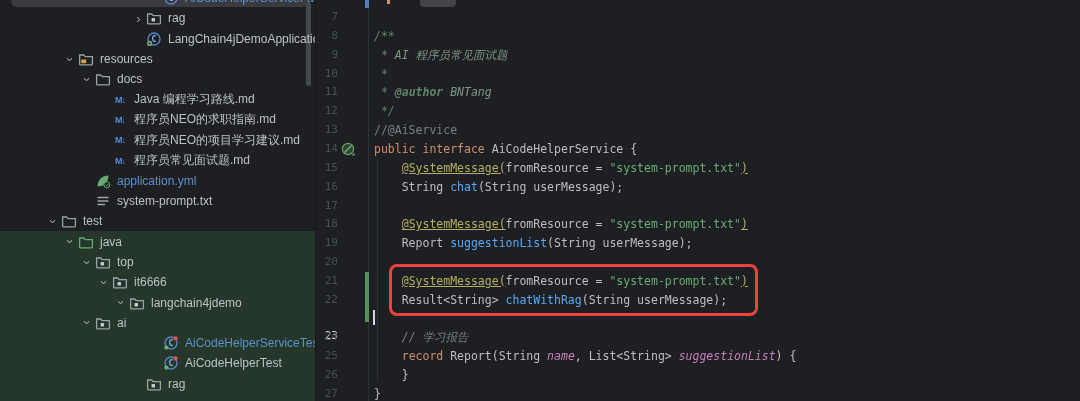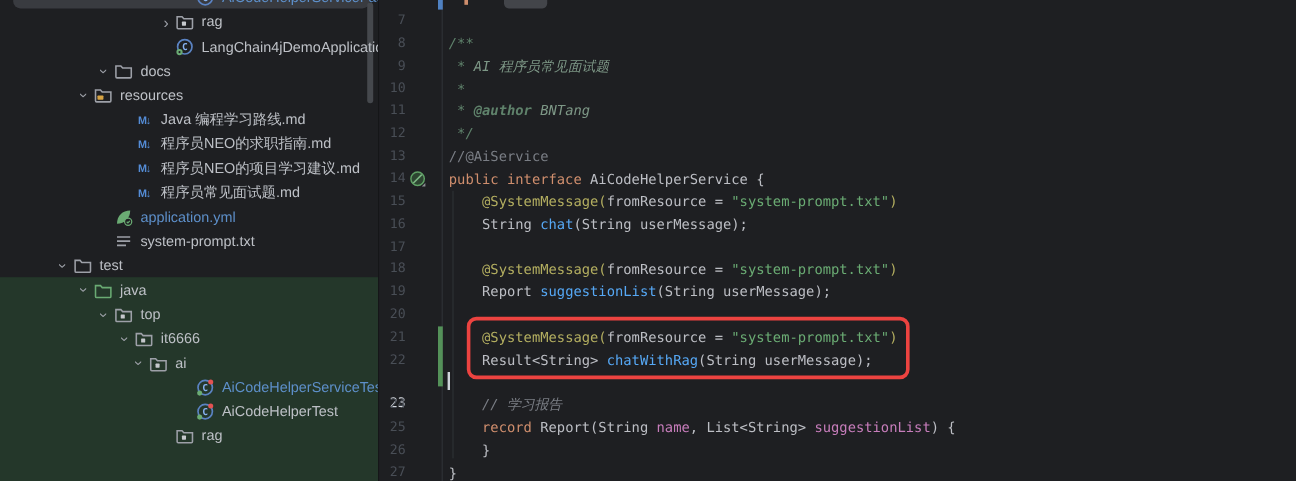--- a/index.html
+++ b/index.html
@@ -28,24 +28,24 @@
   .gutter-border{position:absolute;left:52px;top:0;bottom:0;width:1px;background:#2e3136;}
   .indent-guide{position:absolute;left:61px;top:159px;width:1px;height:223px;background:#2d3034;}
   .cline{position:absolute;left:0;right:0;height:18.85px;}
   .ln-num{position:absolute;left:0;top:0;width:22px;height:100%;text-align:right;
           font:11px "DejaVu Sans Mono",monospace;color:#494e56;line-height:18.85px;}
   .ln-num.current{color:#d5d8de;}
   .ln-text{position:absolute;left:58px;top:0;height:100%;white-space:pre;
            font:11.5px "DejaVu Sans Mono",monospace;line-height:18.85px;color:#bcbec4;}
   .tk-plain{color:#bcbec4;}
   .tk-kw{color:#cf8e6d;}
-  .tk-ann{color:#b3ae60;}
+  .tk-ann{color:#b3ae60;text-decoration:underline;}
   .tk-str{color:#6aab73;}
   .tk-method{color:#56a8f5;}
-  .tk-field{color:#c77dbb;}
+  .tk-field{color:#c77dbb;font-style:italic;}
   .tk-comment{color:#7a7e85;}
   .tk-comment-italic{color:#7a7e85;font-style:italic;}
   .tk-doc{color:#5f826b;font-style:italic;}
   .tk-doc-tag{color:#5f826b;font-style:italic;font-weight:bold;}
   .tk-doc-italic{color:#7d9786;font-style:italic;}
   .gutter-icon{position:absolute;left:25px;width:15px;height:15px;}
   .add-bar{position:absolute;left:49px;width:4px;top:272px;height:50px;background:#549159;}
   .mod-bar{position:absolute;left:49px;width:4px;top:0;height:8px;background:#4f81c2;}
   .fold-box{position:absolute;left:104px;top:0;width:36px;height:7px;background:#43454a;border-radius:0 0 4px 4px;}
   .orange-frag{position:absolute;left:71px;top:0;width:3px;height:4px;background:#cf8e6d;}
@@ -87,42 +87,42 @@
           <span class="ticon">
             <svg width="16" height="16" viewBox="0 0 16 16">
     <circle cx="8" cy="8" r="6" fill="none" stroke="#5a82c2" stroke-width="1.4"></circle>
     <text x="8" y="11" font-size="8" font-weight="bold" fill="#87b1ef" text-anchor="middle" font-family="DejaVu Sans Mono, monospace">C</text>
               <circle cx="3.6" cy="12.4" r="2.6" fill="#6aab73"></circle>
               <circle cx="3.6" cy="12.4" r="0.9" fill="#1e1f22"></circle>
             </svg>
           </span>
           <span class="tlabel">LangChain4jDemoApplication</span>
         </div>
+        <div class="trow" title="resources" style="padding-left: 63px;">
+          <span class="chev expanded">
+            <span class="g">›</span>
+          </span>
+          <span class="ticon">
+            <svg width="16" height="16" viewBox="0 0 16 16" fill="none">
+    <path d="M1.6 4 h4.1 l1.5 1.7 h7.2 v7.3 a0.9 0.9 0 0 1 -0.9 0.9 h-11 a0.9 0.9 0 0 1 -0.9 -0.9 z" stroke="#9da0a8" stroke-width="1.3"></path>
+              <rect x="3.2" y="8.6" width="5" height="3.6" fill="#d6a343" rx="0.6"></rect>
+            </svg>
+          </span>
+          <span class="tlabel">resources</span>
+        </div>
         <div class="trow" title="docs" style="padding-left: 80px;">
           <span class="chev expanded">
             <span class="g">›</span>
           </span>
           <span class="ticon">
             <svg width="16" height="16" viewBox="0 0 16 16" fill="none">
     <path d="M1.6 4 h4.1 l1.5 1.7 h7.2 v7.3 a0.9 0.9 0 0 1 -0.9 0.9 h-11 a0.9 0.9 0 0 1 -0.9 -0.9 z" stroke="#9da0a8" stroke-width="1.3"></path>
             </svg>
           </span>
           <span class="tlabel">docs</span>
-        </div>
-        <div class="trow" title="resources" style="padding-left: 63px;">
-          <span class="chev expanded">
-            <span class="g">›</span>
-          </span>
-          <span class="ticon">
-            <svg width="16" height="16" viewBox="0 0 16 16" fill="none">
-    <path d="M1.6 4 h4.1 l1.5 1.7 h7.2 v7.3 a0.9 0.9 0 0 1 -0.9 0.9 h-11 a0.9 0.9 0 0 1 -0.9 -0.9 z" stroke="#9da0a8" stroke-width="1.3"></path>
-              <rect x="3.2" y="8.6" width="5" height="3.6" fill="#d6a343" rx="0.6"></rect>
-            </svg>
-          </span>
-          <span class="tlabel">resources</span>
         </div>
         <div class="trow" title="Java 编程学习路线.md" style="padding-left: 97px;">
           <span class="chev"></span>
           <span class="ticon">
             <span class="mdglyph">M↓</span>
           </span>
           <span class="tlabel">Java 编程学习路线.md</span>
         </div>
         <div class="trow" title="程序员NEO的求职指南.md" style="padding-left: 97px;">
           <span class="chev"></span>
@@ -204,21 +204,33 @@
             <span class="g">›</span>
           </span>
           <span class="ticon">
             <svg width="16" height="16" viewBox="0 0 16 16" fill="none">
     <path d="M1.6 4 h4.1 l1.5 1.7 h7.2 v7.3 a0.9 0.9 0 0 1 -0.9 0.9 h-11 a0.9 0.9 0 0 1 -0.9 -0.9 z" stroke="#9da0a8" stroke-width="1.3"></path>
               <rect x="5.6" y="8" width="3.4" height="3.4" fill="#c5c8cc" rx="0.5"></rect>
             </svg>
           </span>
           <span class="tlabel">it6666</span>
         </div>
-        <div class="trow" title="ai" style="padding-left: 109px;">
+        <div class="trow" title="langchain4jdemo" style="padding-left: 114px;">
+          <span class="chev expanded">
+            <span class="g">›</span>
+          </span>
+          <span class="ticon">
+            <svg width="16" height="16" viewBox="0 0 16 16" fill="none">
+    <path d="M1.6 4 h4.1 l1.5 1.7 h7.2 v7.3 a0.9 0.9 0 0 1 -0.9 0.9 h-11 a0.9 0.9 0 0 1 -0.9 -0.9 z" stroke="#9da0a8" stroke-width="1.3"></path>
+              <rect x="5.6" y="8" width="3.4" height="3.4" fill="#c5c8cc" rx="0.5"></rect>
+            </svg>
+          </span>
+          <span class="tlabel">langchain4jdemo</span>
+        </div>
+        <div class="trow" title="ai" style="padding-left: 80px;">
           <span class="chev expanded">
             <span class="g">›</span>
           </span>
           <span class="ticon">
             <svg width="16" height="16" viewBox="0 0 16 16" fill="none">
     <path d="M1.6 4 h4.1 l1.5 1.7 h7.2 v7.3 a0.9 0.9 0 0 1 -0.9 0.9 h-11 a0.9 0.9 0 0 1 -0.9 -0.9 z" stroke="#9da0a8" stroke-width="1.3"></path>
               <rect x="5.6" y="8" width="3.4" height="3.4" fill="#c5c8cc" rx="0.5"></rect>
             </svg>
           </span>
           <span class="tlabel">ai</span>

